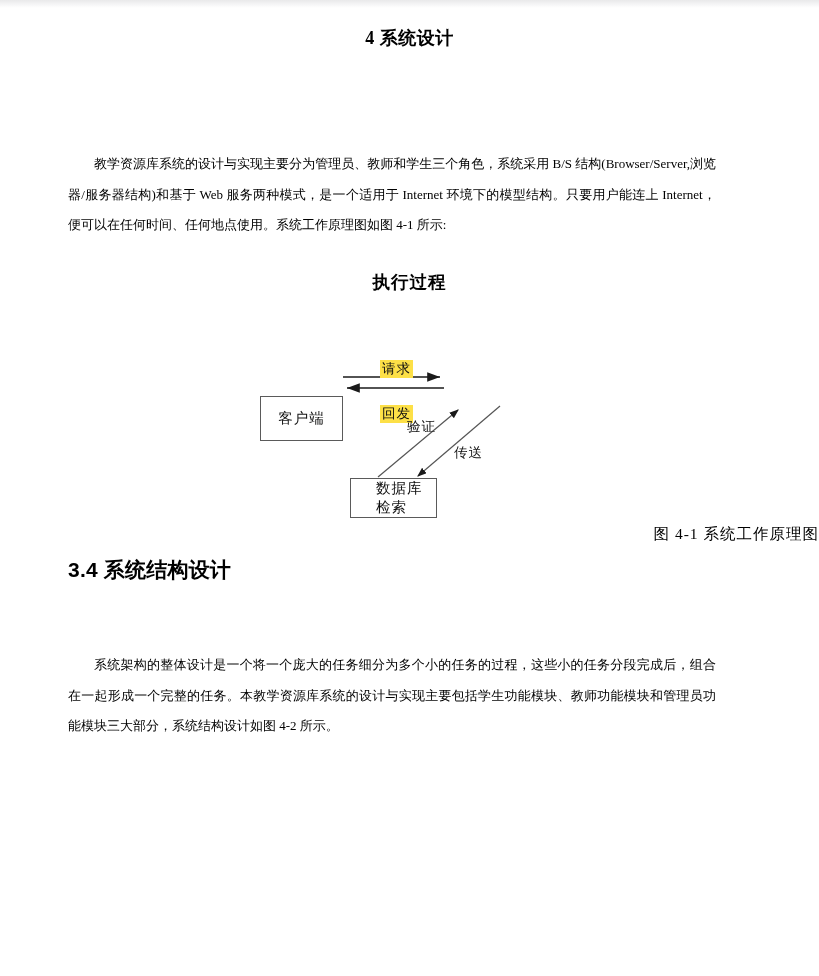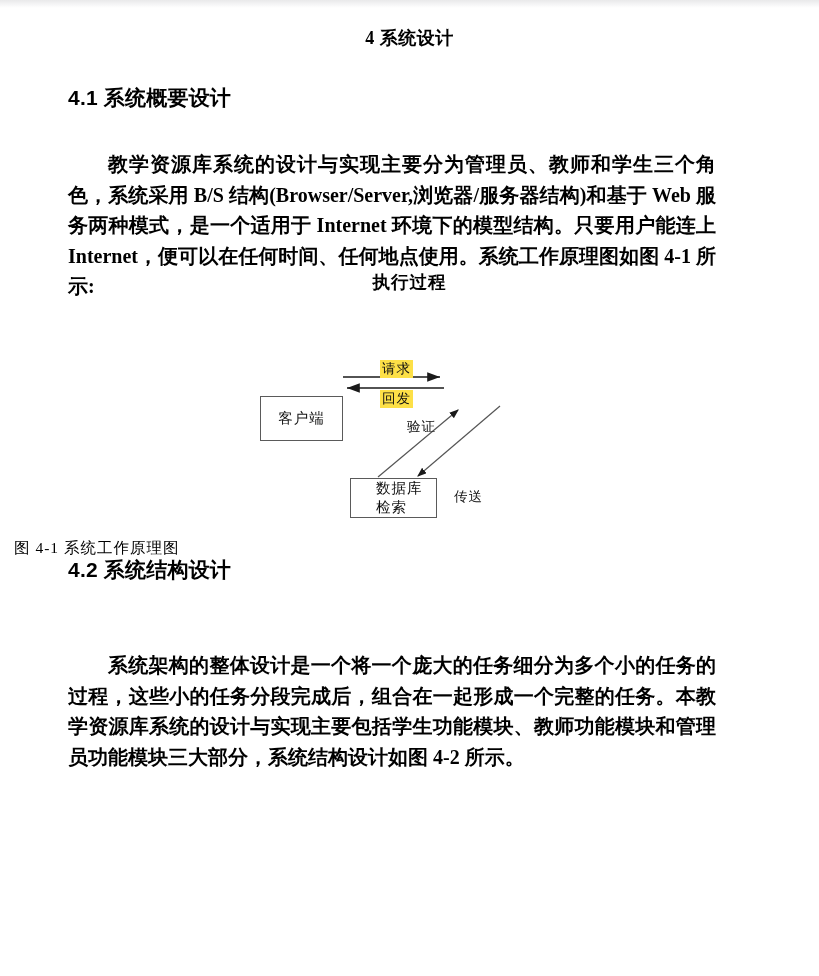--- a/index.html
+++ b/index.html
@@ -41,27 +41,26 @@
   h2.section-heading {
     font-family: "Liberation Sans", "DejaVu Sans", sans-serif;
     font-weight: bold;
     font-size: 21px;
     margin: 0;
     text-align: left;
     letter-spacing: 0.2px;
   }
   p.body-text {
     font-family: "Liberation Serif", "DejaVu Serif", serif;
-    font-size: 20px;
+    font-size: 13px;
     line-height: 30.5px;
     margin: 0;
     text-align: justify;
     text-justify: inter-ideograph;
     text-indent: 2em;
-    font-weight: bold;
   }
   .h2-41 { position: absolute; left: 68px; top: 76px; }
   .para-41 { position: absolute; left: 68px; top: 141px; width: 648px; }
   .h2-42 { position: absolute; left: 68px; top: 548px; }
   .para-42 { position: absolute; left: 68px; top: 642px; width: 648px; }
 
   
   .figure {
     position: absolute;
     left: 0;
@@ -110,41 +109,40 @@
     font-family: "Liberation Serif", "DejaVu Serif", serif;
     font-size: 13.5px;
     color: #111111;
     letter-spacing: 1px;
     z-index: 4;
     background: #fde047;
     padding: 0 2px;
     white-space: nowrap;
   }
   .lbl-request  { left: 380px; top: 66px; }
-  .lbl-postback { left: 380px; top: 96px; font-family: Liberation Mono, monospace; }
+  .lbl-postback { left: 380px; top: 111px; font-family: Liberation Mono, monospace; }
   .lbl-verify   { left: 405px; top: 124px; background: transparent; }
-  .lbl-send     { left: 452px; top: 150px; background: transparent; margin-top: 44px; }
+  .lbl-send     { left: 452px; top: 150px; background: transparent; }
   .figure-caption {
     font-family: "Liberation Serif", "DejaVu Serif", serif;
     font-size: 15.5px;
-    text-align: left;
-    margin: 14px;
+    text-align: right;
+    margin: 0;
     letter-spacing: 1px;
   }
 </style>
 </head>
 <body>
 
 <div class="page-top-edge"></div>
 
 <div class="page">
 
   <h1 class="doc-title">4  系统设计</h1>
 
-  <h2 class="section-heading h2-41">4.1 系统概要设计</h2>
 
   <p class="body-text para-41">教学资源库系统的设计与实现主要分为管理员、教师和学生三个角色，系统采用 B/S 结构(Browser/Server,浏览器/服务器结构)和基于 Web 服务两种模式，是一个适用于 Internet 环境下的模型结构。只要用户能连上 Internet，便可以在任何时间、任何地点使用。系统工作原理图如图 4-1 所示:</p>
 
   <div class="figure">
 
     <p class="figure-title">执行过程</p>
 
     <div class="diagram-wrap">
 
       <svg class="diagram-svg" viewBox="0 0 819 230">
@@ -179,17 +177,17 @@
       <span class="edge-label lbl-postback">回发</span>
       <span class="edge-label lbl-verify">验证</span>
       <span class="edge-label lbl-send">传送</span>
 
     </div>
 
     <p class="figure-caption">图 4-1  系统工作原理图</p>
 
   </div>
 
-  <h2 class="section-heading h2-42">4.2 系统结构设计</h2>
+  <h2 class="section-heading h2-42">3.4 系统结构设计</h2>
 
   <p class="body-text para-42">系统架构的整体设计是一个将一个庞大的任务细分为多个小的任务的过程，这些小的任务分段完成后，组合在一起形成一个完整的任务。本教学资源库系统的设计与实现主要包括学生功能模块、教师功能模块和管理员功能模块三大部分，系统结构设计如图 4-2 所示。</p>
 
 </div>
 
 </body></html>

